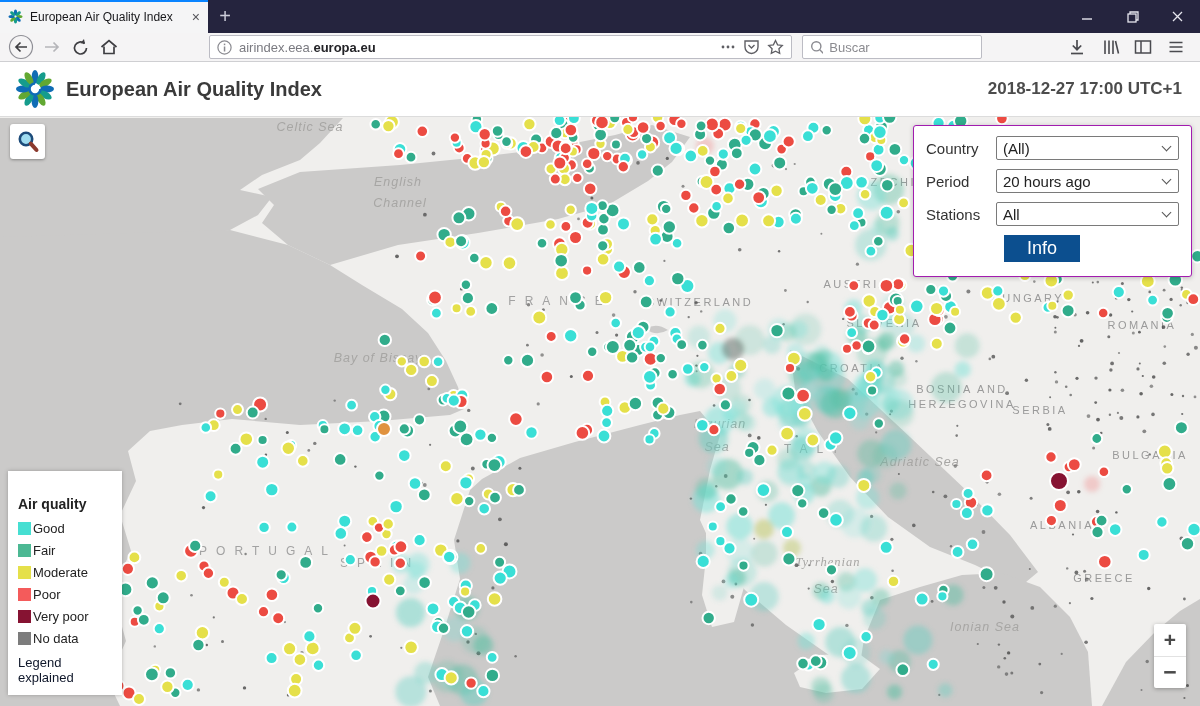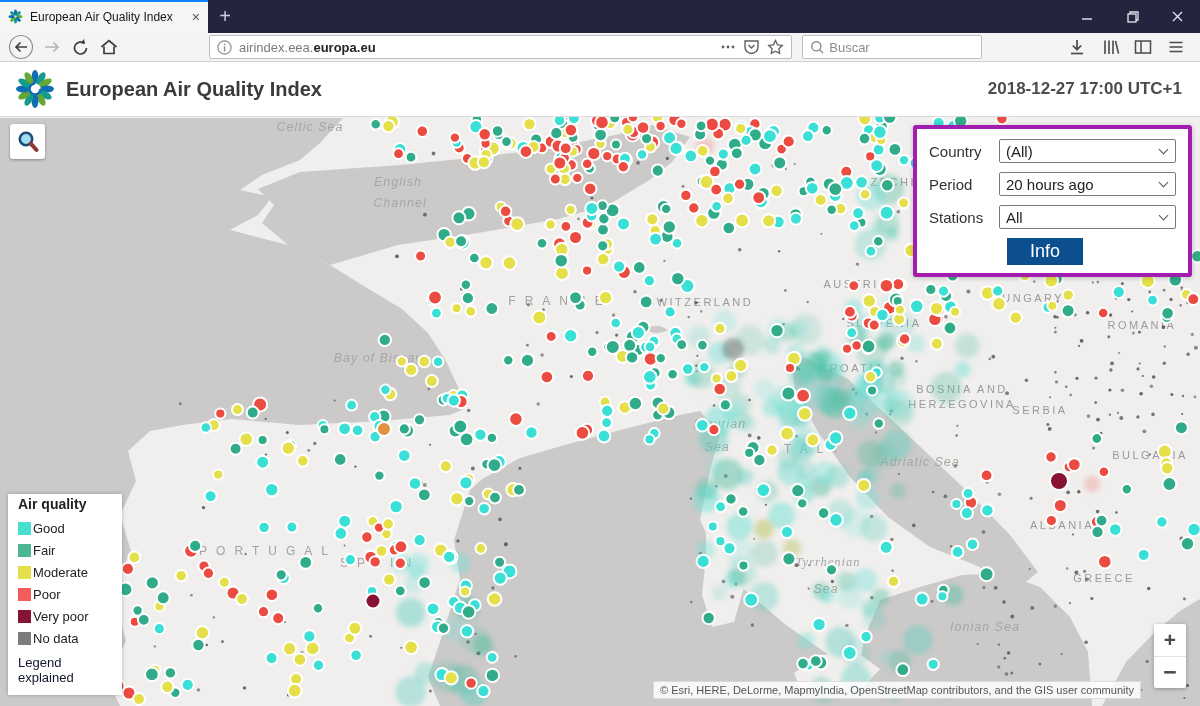--- a/index.html
+++ b/index.html
@@ -35,29 +35,29 @@
 
 .map{position:absolute;top:117px;left:0;width:1200px;height:589px;background:#f0efed;overflow:hidden}
 .map svg.layer{position:absolute;top:0;left:0}
 .maplabel{position:absolute;transform:translate(-50%,-50%);white-space:nowrap;pointer-events:none}
 .maplabel.country{font-size:11px;letter-spacing:2.5px;color:#9a9a9a}
 .maplabel.country.spread{font-size:12px;letter-spacing:9px;color:#a2a2a2}
 .maplabel.sea{font-style:italic;font-size:12.5px;color:#a7a6a4;letter-spacing:1px}
 
 .magnifier{position:absolute;left:10px;top:7px;width:35px;height:35px;background:#fff;border-radius:3px;box-shadow:0 1px 3px rgba(0,0,0,.35);display:flex;align-items:center;justify-content:center;cursor:pointer}
 
-.panel{position:absolute;left:913px;top:8px;width:279px;height:152px;background:#fff;border:4px solid #a21caf;border-radius:3px;box-shadow:0 1px 5px rgba(0,0,0,.22);padding:10px 12px 8px}
+.panel{position:absolute;left:913px;top:8px;width:279px;height:152px;background:#fff;border:1px solid #a21caf;border-radius:3px;box-shadow:0 1px 5px rgba(0,0,0,.22);padding:10px 12px 8px}
 .prow{display:flex;align-items:center;margin-bottom:9px}
 .prow label{width:70px;font-size:15px;color:#333}
 .sel{position:relative;flex:1}
 .sel select{width:100%;height:24px;border:1px solid #7a7a7a;background:#fff;font-size:15px;padding:0 22px 0 6px;appearance:none;-webkit-appearance:none;border-radius:2px;color:#222;font-family:inherit}
 .chev{position:absolute;right:9px;top:7px;width:7px;height:7px;border-right:1.5px solid #555;border-bottom:1.5px solid #555;transform:rotate(45deg);pointer-events:none}
 .info-btn{display:block;margin:3px 0 0 78px;width:76px;height:27px;color:#fff;font-size:18px;border:none;font-family:inherit;cursor:pointer}
 
-.legend{position:absolute;left:8px;bottom:11px;width:114px;background:#fff;box-shadow:0 0 4px rgba(0,0,0,.25);padding:2px 10px 9px}
+.legend{position:absolute;left:8px;bottom:11px;width:114px;background:#fff;box-shadow:0 0 4px rgba(0,0,0,.25);padding:25px 10px 9px}
 .legend h3{font-size:14px;color:#222;margin-bottom:9px}
 .litem{display:flex;align-items:center;margin-bottom:7px}
 .swatch{width:13px;height:13px;margin-right:2px;flex:none}
 .litem span.lt{font-size:13px;color:#222}
 .legend a{font-size:13px;text-decoration:none;display:inline-block;margin-top:2px}
 
 .attribution{position:absolute;right:59px;bottom:7px;background:rgba(255,255,255,.85);border:1px solid rgba(0,0,0,.12);font-size:11px;color:#555;padding:2px 6px;white-space:nowrap}
 
 .zoomctl{position:absolute;right:14px;bottom:18px;width:32px;background:#fff;box-shadow:0 1px 4px rgba(0,0,0,.3);border-radius:2px}
 .zbtn{width:32px;height:32px;display:flex;align-items:center;justify-content:center;font-size:21px;font-weight:bold;color:#4a4a4a;cursor:pointer}
@@ -1385,20 +1385,19 @@
             <span class="lt">Very poor</span>
           </div>
           <div class="litem">
             <span class="swatch" style="background: rgb(124, 124, 124);"></span>
             <span class="lt">No data</span>
           </div>
         </div>
       <a href="#" style="color: #0f172a;">Legend explained</a>
     </div>
 
-    <div class="attribution">© Esri, HERE, DeLorme, MapmyIndia, OpenStreetMap contributors, and the GIS user community</div>
 
     <div class="zoomctl">
       <div class="zbtn">+</div>
       <div class="zbtn">−</div>
     </div>
   </div>
 </div>
 
 </body></html>

